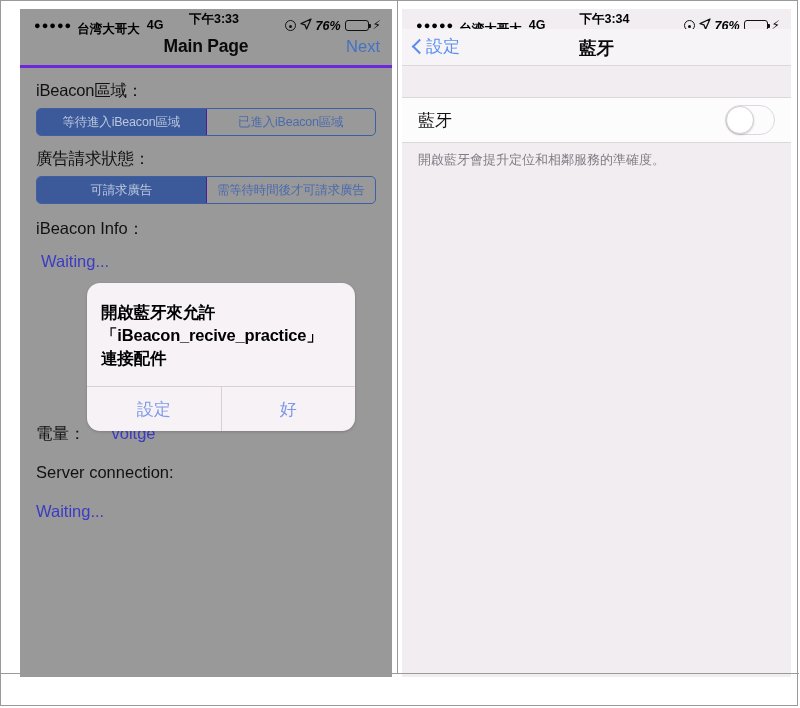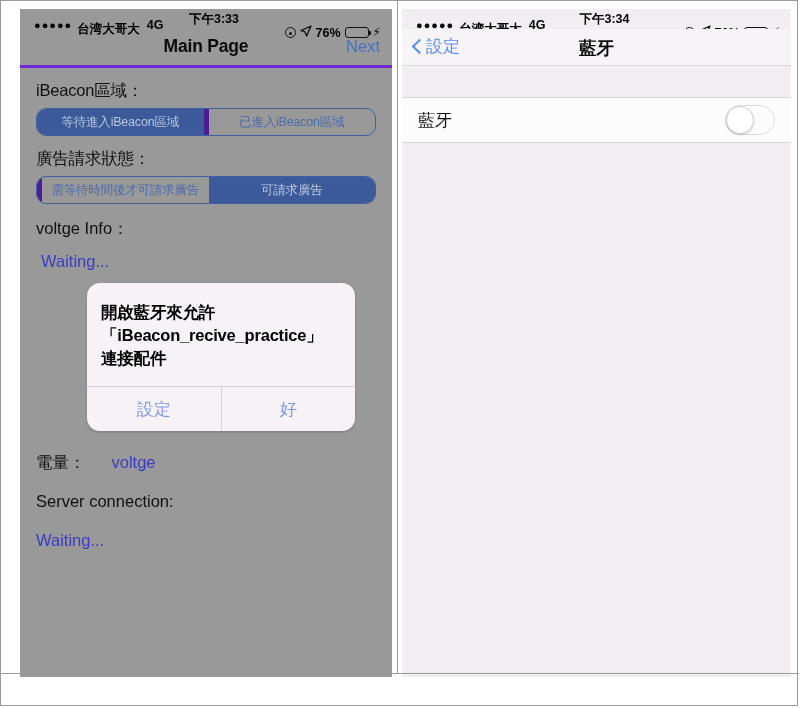--- a/index.html
+++ b/index.html
@@ -85,26 +85,27 @@
     left: 16px;
     right: 0;
     top: 2px;
     text-align: center;
     font-size: 12.5px;
     font-weight: bold;
   }
   .sb-right {
     position: absolute;
     right: 11px;
-    top: 16px;
+    top: 9px;
     display: flex;
     align-items: center;
     gap: 4px;
     white-space: nowrap;
     font-size: 12.5px;
+    font-style: italic;
   }
   .icon-alarm {
     display: inline-block;
     width: 11px; height: 11px;
     border: 1.4px solid #111;
     border-radius: 50%;
     position: relative;
     box-sizing: border-box;
   }
   .icon-alarm::after {
@@ -174,58 +175,58 @@
     font-size: 16.5px;
     color: #111;
     margin-top: 12px;
     margin-bottom: 6px;
     letter-spacing: -0.2px;
   }
   .segmented {
     display: flex;
     width: 100%;
     height: 28px;
-    border-radius: 10px;
+    border-radius: 5px;
     overflow: hidden;
     border: 1px solid #3f5fa3;
     box-sizing: border-box;
   }
   .seg {
     flex: 1;
     display: flex;
     align-items: center;
     justify-content: center;
     font-size: 12.5px;
     line-height: 1;
     letter-spacing: -0.2px;
   }
   .seg.sel {
     background: #3c5a9a;
     color: #b9c6de;
   }
   .seg.unsel {
     background: transparent;
     color: #4b6bad;
-    border-left: 5px solid #4c1d95;
+    border-left: 1px solid #4c1d95;
   }
   .info-label {
     font-size: 16.5px;
     color: #111;
     margin-top: 14px;
   }
   .waiting {
     font-size: 16.5px;
     color: #3b3bc4;
     margin-top: 12px;
     margin-left: 5px;
   }
   .battery-row {
     display: flex;
     align-items: baseline;
-    margin-top: 33px;
+    margin-top: 4px;
   }
   .battery-row .lab {
     font-size: 16.5px;
     color: #111;
   }
   .battery-row .val {
     font-size: 16.5px;
     color: #3b3bc4;
     margin-left: 26px;
   }
@@ -415,25 +416,25 @@
       <div class="content-left">
 
         <div class="field-label">iBeacon區域：</div>
         <div class="segmented">
           <div class="seg sel">等待進入iBeacon區域</div>
           <div class="seg unsel">已進入iBeacon區域</div>
         </div>
 
         <div class="field-label">廣告請求狀態：</div>
         <div class="segmented">
+          <div class="seg sel">可請求廣告</div>
           <div class="seg unsel">需等待時間後才可請求廣告</div>
-          <div class="seg sel">可請求廣告</div>
-        </div>
-
-        <div class="info-label">voltge Info：</div>
+        </div>
+
+        <div class="info-label">iBeacon Info：</div>
         <div class="waiting">Waiting...</div>
 
         <div style="height:148px"></div>
 
         <div class="battery-row">
           <span class="lab">電量：</span>
           <span class="val">voltge</span>
         </div>
 
         <div class="server-label">Server connection:</div>
@@ -487,19 +488,20 @@
 
       <div class="group-gap"></div>
 
       <div class="settings-row">
         <span class="row-label">藍牙</span>
         <span class="toggle">
           <span class="knob"></span>
         </span>
       </div>
 
+      <div class="footnote">開啟藍牙會提升定位和相鄰服務的準確度。</div>
 
     </div>
 
     <div class="vdivider"></div>
     <div class="hdivider"></div>
   </div>
 </div>
 
 </body></html>

